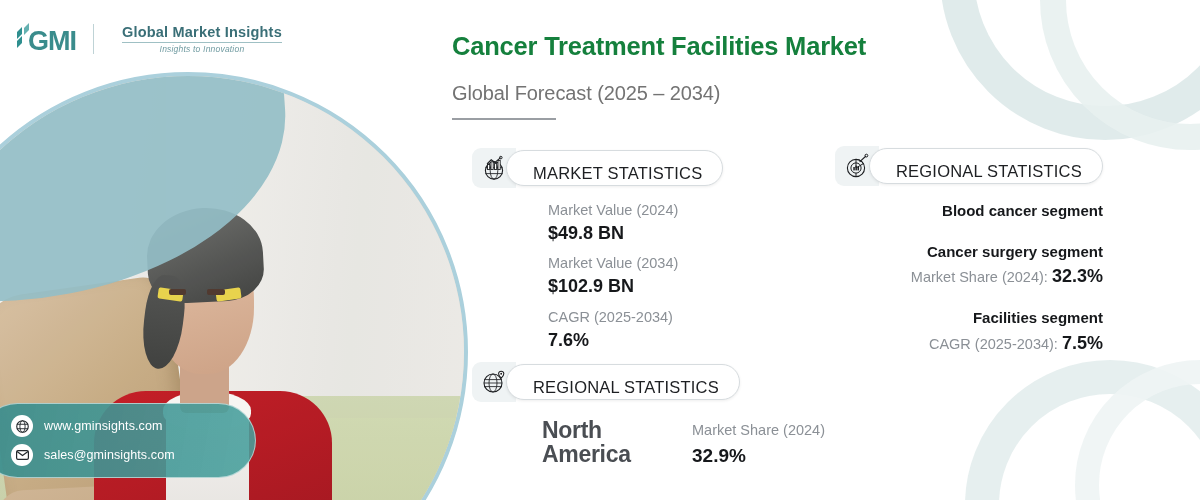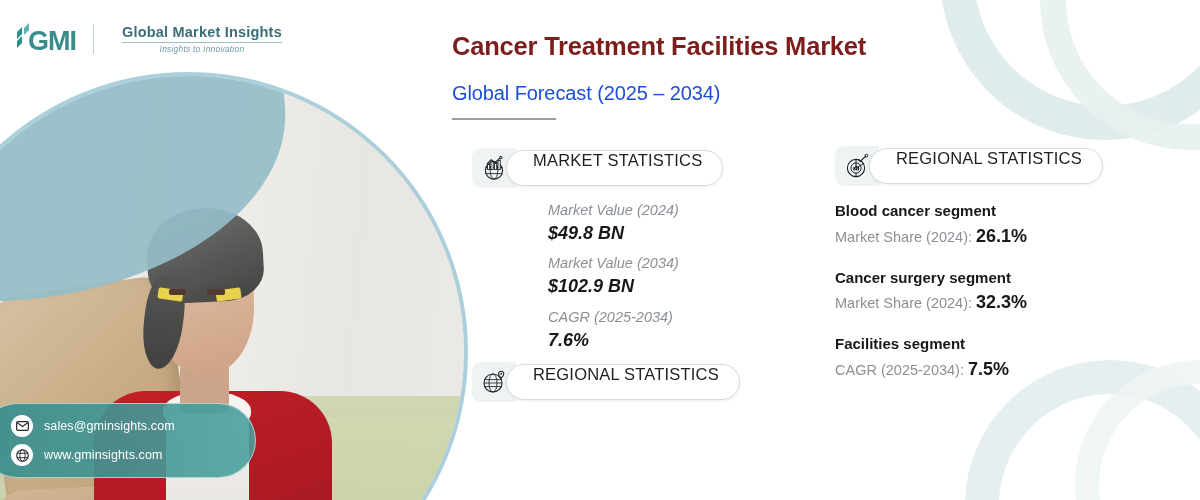--- a/index.html
+++ b/index.html
@@ -151,51 +151,51 @@
     display: flex; align-items: center; justify-content: center; flex: 0 0 22px;
   }
   .contact-txt {
     font-size: 12.5px; color: #ffffff; letter-spacing: .1px; white-space: nowrap;
   }
 
   
   .content { position: absolute; left: 452px; top: 0; width: 748px; height: 500px; z-index: 20; }
   .page-title {
     position: absolute; left: 0; top: 32px; width: 530px;
-    font-size: 25.5px; font-weight: bold; color: #7f1d1d; letter-spacing: -.2px;
+    font-size: 25.5px; font-weight: bold; color: #15803d; letter-spacing: -.2px;
   }
   .page-subtitle {
     position: absolute; left: 0; top: 82px;
-    font-size: 20px; color: #1d4ed8; letter-spacing: -.1px;
+    font-size: 20px; color: #737373; letter-spacing: -.1px;
   }
   .title-rule {
     position: absolute; left: 0; top: 118px; width: 104px; height: 2px;
     background: #9a9ea3;
   }
 
   
   .sec { position: absolute; }
   .sec-head { display: flex; align-items: center; }
   .sec-icon-box {
     width: 44px; height: 40px; border-radius: 9px 0 0 9px;
     background: #eff3f4; display: flex; align-items: center; justify-content: center;
     margin-right: -10px;
   }
   .sec-chip {
     position: relative; height: 36px; padding: 0 20px 2px 26px;
-    display: flex; align-items: flex-start; background: #ffffff;
+    display: flex; align-items: flex-end; background: #ffffff;
     border: 1.4px solid #d7dcdf; border-radius: 20px;
     box-shadow: 0 1px 3px rgba(0,0,0,.07);
   }
   .sec-chip-label {
     font-size: 16.5px; color: #1d1f22; letter-spacing: .2px; white-space: nowrap;
   }
 
   .stat-list { margin-top: 12px; }
-  .stat-item { margin-bottom: 8px; font-style: italic; }
+  .stat-item { margin-bottom: 8px; }
   .stat-label { font-size: 14.5px; color: #8b9096; line-height: 1.45; }
   .stat-value { font-size: 18px; font-weight: bold; color: #16181b; line-height: 1.35; }
 
   
   .seg-item { margin-bottom: 18px; }
   .seg-name { font-size: 15px; font-weight: bold; color: #16181b; line-height: 1.5; }
   .seg-metric { font-size: 14.5px; color: #8b9096; line-height: 1.45; }
   .seg-metric b { font-size: 18px; color: #16181b; }
 
   
@@ -262,37 +262,37 @@
     <span class="logo-text">
       <span class="logo-title">Global Market Insights</span>
       <span class="logo-rule"></span>
       <span class="logo-tagline">Insights to Innovation</span>
     </span>
   </div>
 
   <div class="contact-pill">
     <div class="contact-row">
       <span class="contact-ic">
-        <svg width="13" height="10" viewBox="0 0 13 10">
-          <rect x="0.6" y="0.6" width="11.8" height="8.8" rx="1.4" fill="none" stroke="#23282c" stroke-width="1.2"></rect>
-          <path d="M1 1.4 L6.5 5.6 L12 1.4" fill="none" stroke="#23282c" stroke-width="1.2"></path>
-        </svg>
-      </span>
-      <span class="contact-txt">sales@gminsights.com</span>
-    </div>
-    <div class="contact-row">
-      <span class="contact-ic">
         <svg width="13" height="13" viewBox="0 0 14 14">
           <circle cx="7" cy="7" r="6.2" fill="none" stroke="#23282c" stroke-width="1.2"></circle>
           <ellipse cx="7" cy="7" rx="2.8" ry="6.2" fill="none" stroke="#23282c" stroke-width="1"></ellipse>
           <line x1="0.9" y1="4.6" x2="13.1" y2="4.6" stroke="#23282c" stroke-width="1"></line>
           <line x1="0.9" y1="9.4" x2="13.1" y2="9.4" stroke="#23282c" stroke-width="1"></line>
         </svg>
       </span>
       <span class="contact-txt">www.gminsights.com</span>
+    </div>
+    <div class="contact-row">
+      <span class="contact-ic">
+        <svg width="13" height="10" viewBox="0 0 13 10">
+          <rect x="0.6" y="0.6" width="11.8" height="8.8" rx="1.4" fill="none" stroke="#23282c" stroke-width="1.2"></rect>
+          <path d="M1 1.4 L6.5 5.6 L12 1.4" fill="none" stroke="#23282c" stroke-width="1.2"></path>
+        </svg>
+      </span>
+      <span class="contact-txt">sales@gminsights.com</span>
     </div>
   </div>
 
   <div class="content">
 
     <div class="page-title">Cancer Treatment Facilities Market</div>
     <div class="page-subtitle">Global Forecast (2025 – 2034)</div>
     <div class="title-rule"></div>
 
     <div class="sec" style="left:20px; top:148px;">
@@ -341,20 +341,27 @@
             <line x1="3" y1="14" x2="21" y2="14" stroke="#1d1f22" stroke-width=".85"></line>
             <line x1="3.1" y1="17.6" x2="20.9" y2="17.6" stroke="#1d1f22" stroke-width=".85"></line>
             <path d="M20.2 2.2 a2.6 2.6 0 0 1 2.6 2.6 c0 1.9-2.6 4.4-2.6 4.4 s-2.6-2.5-2.6-4.4 a2.6 2.6 0 0 1 2.6-2.6 z" fill="#fff" stroke="#1d1f22" stroke-width="1.1"></path>
             <circle cx="20.2" cy="4.8" r=".95" fill="#1d1f22"></circle>
           </svg>
         </span>
         <span class="sec-chip">
           <span class="sec-chip-label">REGIONAL STATISTICS</span>
         </span>
       </div>
+      <div class="reg-body" style="margin-left:70px;">
+        <div class="reg-region">North America</div>
+        <div class="reg-stat">
+          <div class="stat-label">Market Share (2024)</div>
+          <div class="stat-value">32.9%</div>
+        </div>
+      </div>
     </div>
 
     <div class="sec" style="left:383px; top:146px;">
       <div class="sec-head">
         <span class="sec-icon-box">
           <svg width="26" height="26" viewBox="0 0 26 26">
             <circle cx="12" cy="15" r="8.6" fill="none" stroke="#1d1f22" stroke-width="1.1"></circle>
             <circle cx="12" cy="15" r="5.1" fill="none" stroke="#1d1f22" stroke-width="1"></circle>
             <path d="M12 15 L12 6.4 A8.6 8.6 0 0 1 19.4 10.6 Z" fill="none" stroke="#1d1f22" stroke-width="1"></path>
             <line x1="12" y1="20.1" x2="12" y2="23.6" stroke="#1d1f22" stroke-width="1"></line>
@@ -362,27 +369,23 @@
             <rect x="11.4" y="12.6" width="1.5" height="4.8" fill="#1d1f22"></rect>
             <rect x="13.5" y="13.4" width="1.5" height="4" fill="#1d1f22"></rect>
             <path d="M15.6 8.8 L22 3" fill="none" stroke="#1d1f22" stroke-width="1.1"></path>
             <circle cx="22.4" cy="2.6" r="1.4" fill="none" stroke="#1d1f22" stroke-width="1"></circle>
           </svg>
         </span>
         <span class="sec-chip">
           <span class="sec-chip-label">REGIONAL STATISTICS</span>
         </span>
       </div>
-      <div class="stat-list" style="margin-top:14px;">
+      <div class="stat-list" style="margin-top:14px;text-align:right;">
         <div class="seg-item">
           <div class="seg-name">Blood cancer segment</div>
-          <div class="seg-metric">
-            <span>Market Share (2024):</span>
-            <b>26.1%</b>
-          </div>
         </div>
         <div class="seg-item">
           <div class="seg-name">Cancer surgery segment</div>
           <div class="seg-metric">
             <span>Market Share (2024):</span>
             <b>32.3%</b>
           </div>
         </div>
         <div class="seg-item">
           <div class="seg-name">Facilities segment</div>

